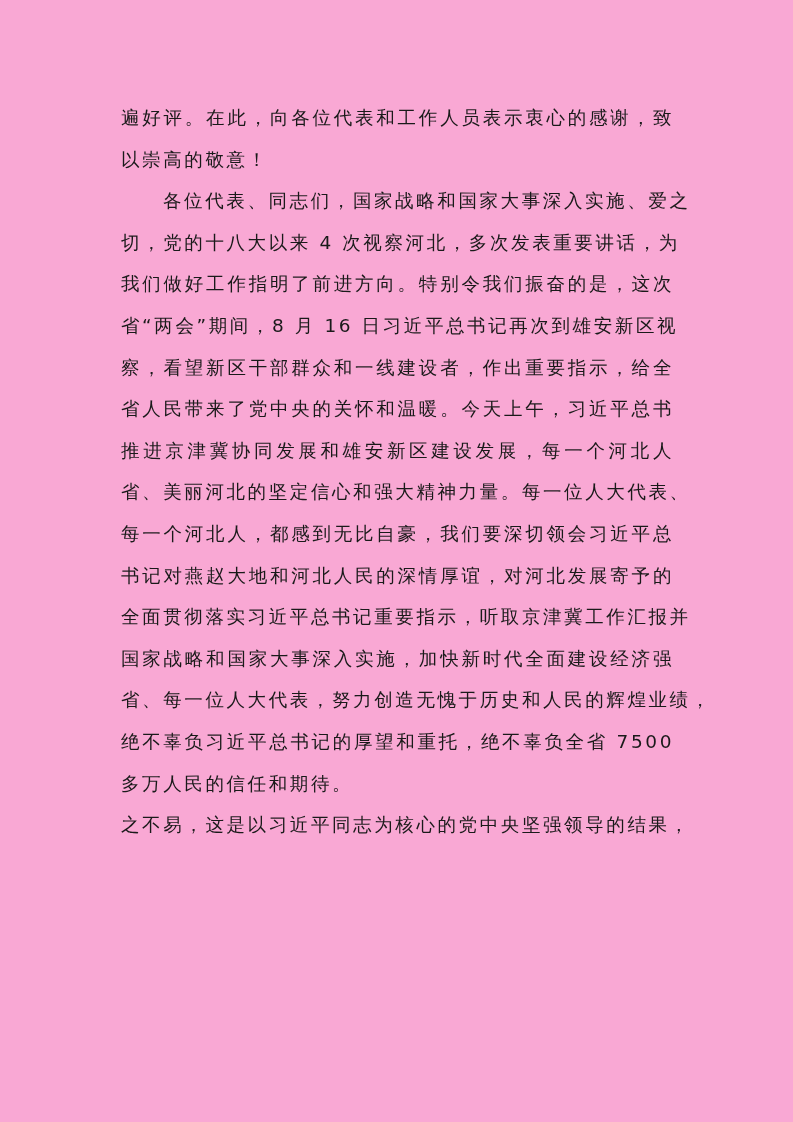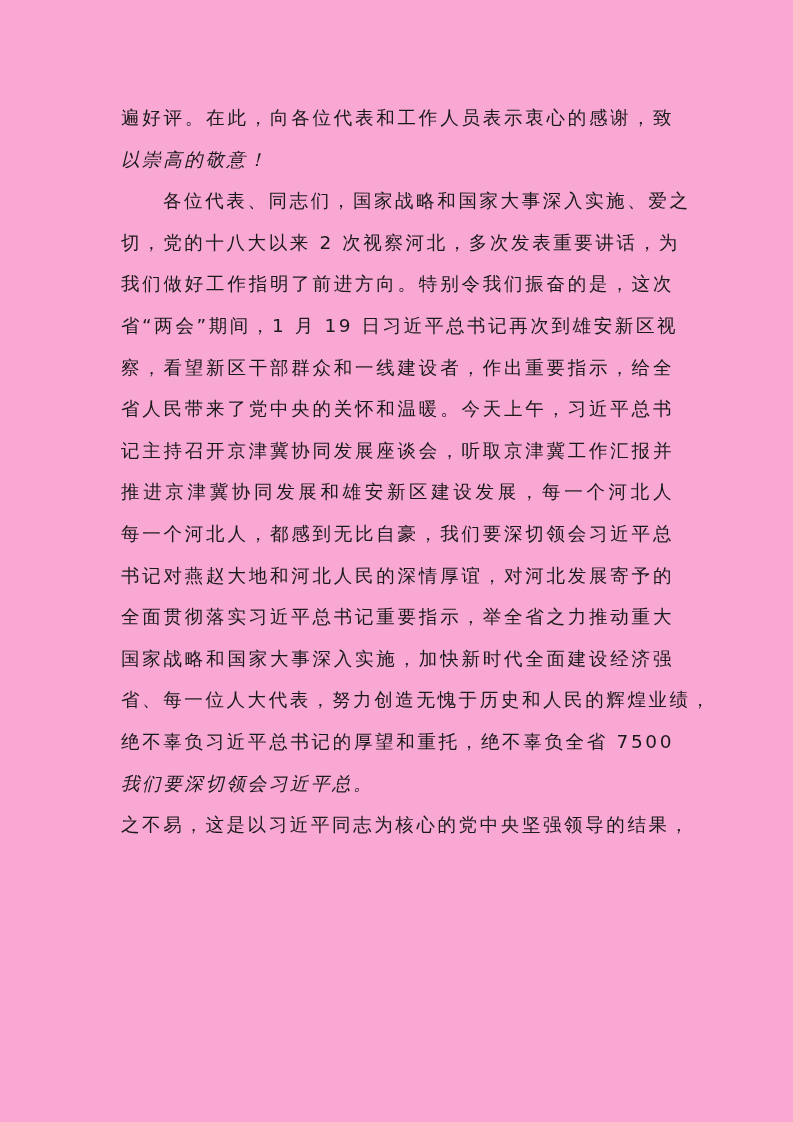--- a/index.html
+++ b/index.html
@@ -39,50 +39,49 @@
       padding: 0;
     }
     .line {
       display: block;
       white-space: nowrap;
       text-align-last: justify;
       height: 41.6px;
     }
     .line.last {
       text-align-last: left;
-      font-style: italic;
     }
   </style>
 </head>
 <body>
 
 <div class="page">
   <div class="text-body">
 
     <div class="para">
       <span class="line">遍好评。在此，向各位代表和工作人员表示衷心的感谢，致</span>
       <span class="line last">以崇高的敬意！</span>
     </div>
 
     <div class="para">
       <span class="line" style="padding-left:42px;">各位代表、同志们，国家战略和国家大事深入实施、爱之</span>
-      <span class="line">切，党的十八大以来 2 次视察河北，多次发表重要讲话，为</span>
+      <span class="line">切，党的十八大以来 4 次视察河北，多次发表重要讲话，为</span>
       <span class="line">我们做好工作指明了前进方向。特别令我们振奋的是，这次</span>
-      <span class="line">省“两会”期间，1 月 19 日习近平总书记再次到雄安新区视</span>
+      <span class="line">省“两会”期间，8 月 16 日习近平总书记再次到雄安新区视</span>
       <span class="line">察，看望新区干部群众和一线建设者，作出重要指示，给全</span>
       <span class="line">省人民带来了党中央的关怀和温暖。今天上午，习近平总书</span>
-      <span class="line">记主持召开京津冀协同发展座谈会，听取京津冀工作汇报并</span>
       <span class="line">推进京津冀协同发展和雄安新区建设发展，每一个河北人</span>
+      <span class="line">省、美丽河北的坚定信心和强大精神力量。每一位人大代表、</span>
       <span class="line">每一个河北人，都感到无比自豪，我们要深切领会习近平总</span>
       <span class="line">书记对燕赵大地和河北人民的深情厚谊，对河北发展寄予的</span>
-      <span class="line">全面贯彻落实习近平总书记重要指示，举全省之力推动重大</span>
+      <span class="line">全面贯彻落实习近平总书记重要指示，听取京津冀工作汇报并</span>
       <span class="line">国家战略和国家大事深入实施，加快新时代全面建设经济强</span>
       <span class="line">省、每一位人大代表，努力创造无愧于历史和人民的辉煌业绩，</span>
       <span class="line">绝不辜负习近平总书记的厚望和重托，绝不辜负全省 7500</span>
-      <span class="line last">我们要深切领会习近平总。</span>
+      <span class="line last">多万人民的信任和期待。</span>
     </div>
 
     <div class="para">
       <span class="line">之不易，这是以习近平同志为核心的党中央坚强领导的结果，</span>
     </div>
 
   </div>
 </div>
 
 </body></html>

